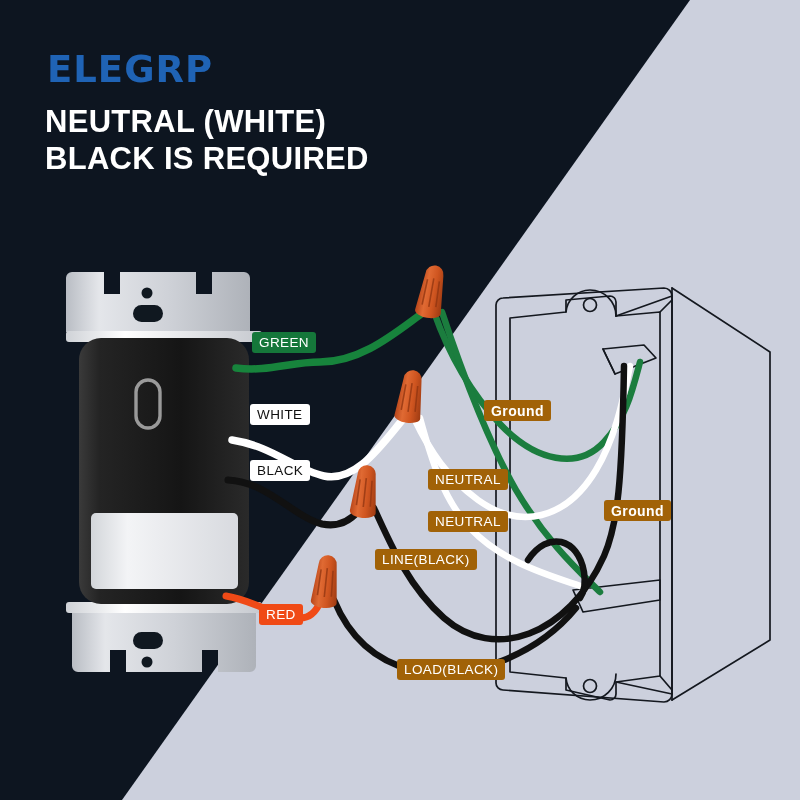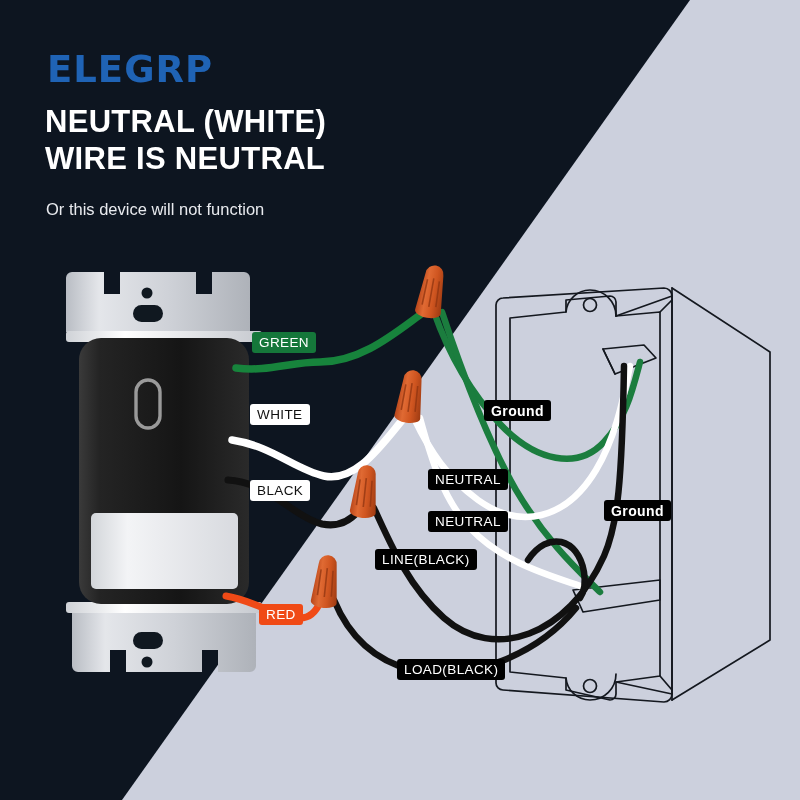--- a/index.html
+++ b/index.html
@@ -25,39 +25,38 @@
   .footnote{position:absolute;left:536px;top:706px;color:#1d222c;
             font-size:16.5px;line-height:1.35;}
 
   
   svg.layer{position:absolute;left:0;top:0;width:800px;height:800px;overflow:visible;}
 
   
   .lbl{position:absolute;font-size:13.5px;font-weight:normal;letter-spacing:.4px;
        padding:2.5px 7px;border-radius:3px;white-space:nowrap;line-height:1.15;}
   .lbl-white{background:#ffffff;color:#101010;}
-  .lbl-black{background:#000000;color:#ffffff;}
+  .lbl-black{background:#a16207;color:#ffffff;}
   .lbl-green{background:#15773a;color:#ffffff;}
   .lbl-red{background:#f04a16;color:#ffffff;}
   .lbl-mixed{font-size:14px;font-weight:bold;}
 </style>
 </head>
 <body>
 
 <div id="stage">
 
   <div class="bg-dark"></div>
   <div class="bg-light"></div>
 
   <div class="logo">ELEGRP</div>
   <div class="headline">
     <div>NEUTRAL (WHITE)</div>
-    <div>WIRE IS NEUTRAL</div>
+    <div>BLACK IS REQUIRED</div>
   </div>
-  <div class="subhead">Or this device will not function</div>
 
   <svg class="layer" viewBox="0 0 800 800">
     <defs>
       <linearGradient id="yokeG" x1="0" y1="0" x2="1" y2="0">
         <stop offset="0" stop-color="#b9bdc4"></stop>
           <stop offset=".18" stop-color="#e4e6ea"></stop>
         <stop offset=".55" stop-color="#cfd2d8"></stop>
           <stop offset="1" stop-color="#aeb2b9"></stop>
       </linearGradient>
       <linearGradient id="faceG" x1="0" y1="0" x2="1" y2="0">
@@ -198,21 +197,21 @@
           <line x1="0" y1="-22" x2="0" y2="7"></line>
         <line x1="6" y1="-20" x2="7" y2="6"></line>
       </g>
     </g>
   </svg>
 
   <div class="lbl lbl-green" style="left:252px;top:332px;">GREEN</div>
 
   <div class="lbl lbl-white" style="left:250px;top:404px;">WHITE</div>
 
-  <div class="lbl lbl-white" style="left:250px;top:480px;">BLACK</div>
+  <div class="lbl lbl-white" style="left:250px;top:460px;">BLACK</div>
 
   <div class="lbl lbl-red" style="left:259px;top:604px;">RED</div>
 
   <div class="lbl lbl-black lbl-mixed" style="left:484px;top:400px;">Ground</div>
 
   <div class="lbl lbl-black lbl-mixed" style="left:604px;top:500px;">Ground</div>
 
   <div class="lbl lbl-black" style="left:428px;top:469px;">NEUTRAL</div>
 
   <div class="lbl lbl-black" style="left:428px;top:511px;">NEUTRAL</div>

